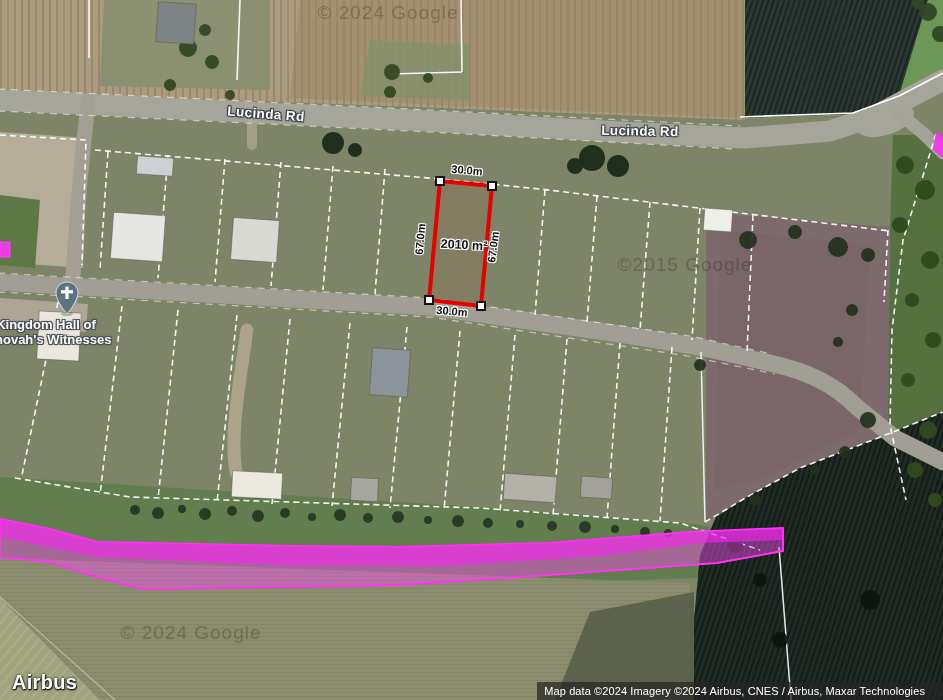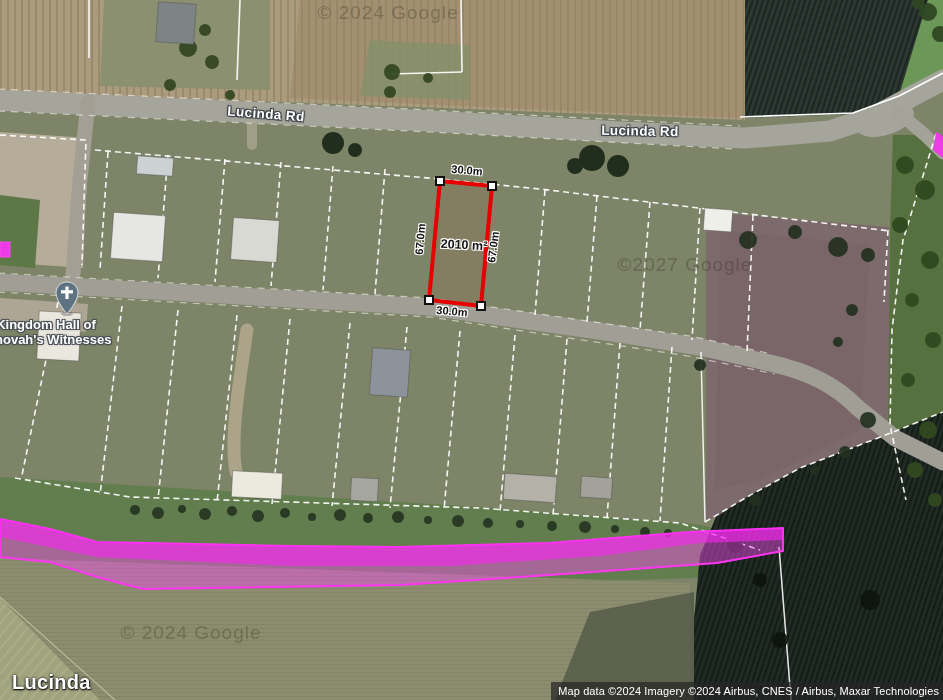--- a/index.html
+++ b/index.html
@@ -13,21 +13,21 @@
   .poi-label{color:#fff;font-size:13px;font-weight:700;text-align:center;line-height:15px;
     text-shadow:-1px -1px 0 #4a4f55,1px -1px 0 #4a4f55,-1px 1px 0 #4a4f55,1px 1px 0 #4a4f55,0 0 3px #3a3f44;}
   .meas{color:#111;font-size:11px;font-weight:700;
     text-shadow:-1px -1px 0 #fff,1px -1px 0 #fff,-1px 1px 0 #fff,1px 1px 0 #fff,0 0 2px #fff;
     transform:translate(-50%,-50%);}
   .meas.area{font-size:12.5px;}
   .wm{color:rgba(55,55,42,.34);font-size:19px;letter-spacing:1px;transform:translate(-50%,-50%);}
   .google-logo{left:12px;top:671px;color:#fff;font-size:20px;font-weight:700;letter-spacing:.3px;
     text-shadow:0 0 3px rgba(0,0,0,.9),0 1px 2px rgba(0,0,0,.8),1px 1px 0 rgba(60,60,60,.8);}
   .attribution{position:absolute;right:0;bottom:0;height:18px;line-height:18px;
-    background:rgba(38,38,38,.72);color:#fff;font-size:11px;padding:0 4px 0 7px;
+    background:rgba(38,38,38,.72);color:#fff;font-size:11px;padding:0 18px 0 7px;
     letter-spacing:.1px;}
 </style>
 </head>
 <body>
 
 <div class="stage">
 
 <svg width="943" height="700" viewBox="0 0 943 700">
   <defs>
     <pattern id="plow" width="7" height="7" patternUnits="userSpaceOnUse">
@@ -277,20 +277,20 @@
   <div>Jehovah's Witnesses</div>
 </div>
 
 <div class="overlay meas" style="left:467px;top:170px;transform:translate(-50%,-50%) rotate(5deg);">30.0m</div>
 <div class="overlay meas" style="left:452px;top:311px;transform:translate(-50%,-50%) rotate(5deg);">30.0m</div>
 <div class="overlay meas" style="left:420px;top:239px;transform:translate(-50%,-50%) rotate(-85deg);">67.0m</div>
 <div class="overlay meas" style="left:493px;top:247px;transform:translate(-50%,-50%) rotate(-83deg);">67.0m</div>
 <div class="overlay meas area" style="left:464px;top:245px;transform:translate(-50%,-50%) rotate(3deg);">2010 m²</div>
 
 <div class="overlay wm" style="left:388px;top:13px;">© 2024 Google</div>
-<div class="overlay wm" style="left:685px;top:265px;color:rgba(40,40,40,.30);">©2027 Google</div>
+<div class="overlay wm" style="left:685px;top:265px;color:rgba(40,40,40,.30);">©2015 Google</div>
 <div class="overlay wm" style="left:191px;top:633px;">© 2024 Google</div>
 
-<div class="overlay google-logo">Lucinda</div>
+<div class="overlay google-logo">Airbus</div>
 
 <div class="attribution">Map data ©2024 Imagery ©2024 Airbus, CNES / Airbus, Maxar Technologies</div>
 
 </div>
 
 </body></html>

